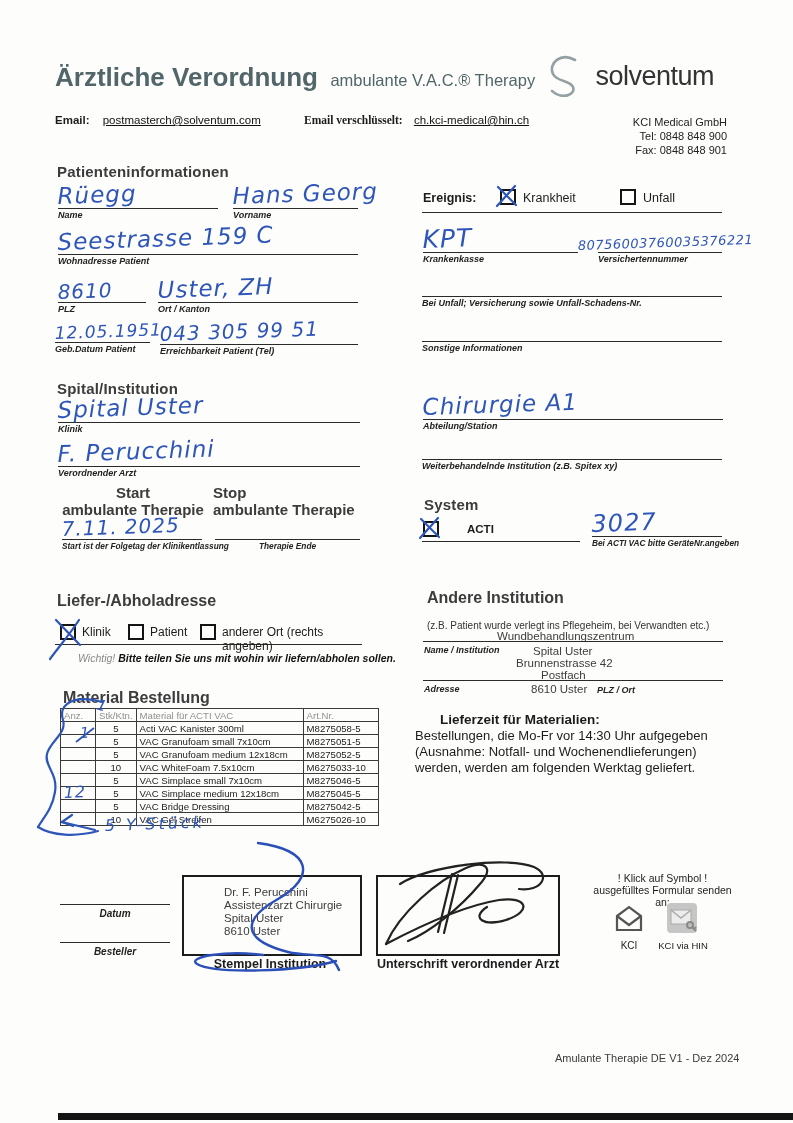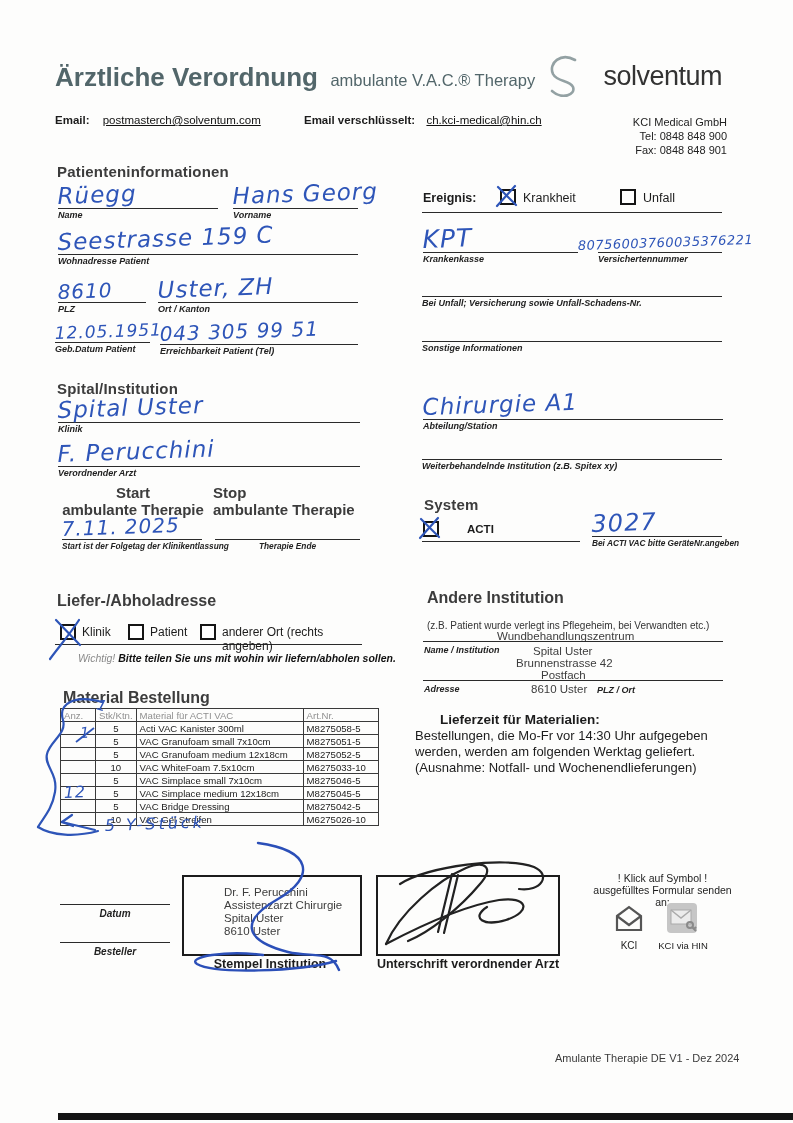--- a/index.html
+++ b/index.html
@@ -51,27 +51,27 @@
 
   <div class="abs" style="left:55px; top:62px; white-space:nowrap;">
     <span style="font-size:26px; font-weight:bold; color:#52666a;">Ärztliche Verordnung</span>
     <span style="font-size:16.5px; color:#52666a; margin-left:8px;text-align:right;">ambulante V.A.C.® Therapy</span>
   </div>
 
   <div class="abs" style="left:545px; top:55px;">
     <svg width="38" height="42" viewBox="0 0 38 42">
       <path d="M30 5 C 16 -3, 3 8, 8 19 C 12 27, 25 25, 28 32 C 31 40, 17 45, 7 36" fill="none" stroke="#93a1a3" stroke-width="2.6" stroke-linecap="round"></path>
     </svg>
-    <span style="font-size:27px; color:#333; vertical-align:12px; margin-left:16px; letter-spacing:-0.5px;">solventum</span>
+    <span style="font-size:27px; color:#333; vertical-align:12px; margin-left:8px; letter-spacing:-0.5px;">solventum</span>
   </div>
 
   <div class="abs" style="left:55px; top:114px; font-size:11.5px;">
     <span class="bold">Email:</span>
     <span class="link" style="margin-left:10px;">postmasterch@solventum.com</span>
-    <span class="bold" style="margin-left:40px;">Email verschlüsselt:</span>
+    <span class="bold" style="margin-left:40px;font-family:Liberation Serif, serif;">Email verschlüsselt:</span>
     <span class="link" style="margin-left:8px;">ch.kci-medical@hin.ch</span>
   </div>
 
   <div class="abs" style="left:567px; top:115px; width:160px; text-align:right; font-size:11px; line-height:14px; color:#222;">
     <div>KCI Medical GmbH</div>
     <div>Tel: 0848 848 900</div>
     <div>Fax: 0848 848 901</div>
   </div>
 
   <div class="abs sect" style="left:57px; top:163px;">Patienteninformationen</div>
@@ -301,22 +301,22 @@
   <div class="abs typed" style="left:516px; top:657px;">Brunnenstrasse 42</div>
   <div class="abs typed" style="left:541px; top:669px;">Postfach</div>
   <div class="abs" style="left:423px; top:680px; width:300px; border-bottom:1.3px solid #2a2a2a;"></div>
   <div class="abs lbl" style="left:424px; top:684px;">Adresse</div>
   <div class="abs typed" style="left:531px; top:683px;">8610 Uster</div>
   <div class="abs lbl" style="left:597px; top:685px;">PLZ / Ort</div>
 
   <div class="abs bold" style="left:415px; top:712px; font-size:13.5px;padding-left:25px;">Lieferzeit für Materialien:</div>
   <div class="abs" style="left:415px; top:728px; font-size:13px; line-height:16px;">
     <div>Bestellungen, die Mo-Fr vor 14:30 Uhr aufgegeben</div>
+    <div>(Ausnahme: Notfall- und Wochenendlieferungen)</div>
     <div>werden, werden am folgenden Werktag geliefert.</div>
-    <div>(Ausnahme: Notfall- und Wochenendlieferungen)</div>
   </div>
 
   <div class="abs" style="left:60px; top:904px; width:110px; border-bottom:1.4px solid #2a2a2a;"></div>
   <div class="abs lbl" style="left:60px; top:908px; width:110px; text-align:center; font-size:10px;">Datum</div>
   <div class="abs" style="left:60px; top:942px; width:110px; border-bottom:1.4px solid #2a2a2a;"></div>
   <div class="abs lbl" style="left:60px; top:946px; width:110px; text-align:center; font-size:10px;">Besteller</div>
 
   <div class="abs" style="left:182px; top:875px; width:176px; height:77px; border:2px solid #1c1c1c;">
     <div class="typed" style="margin:9px 0 0 40px;">
       <div>Dr. F. Perucchini</div>

